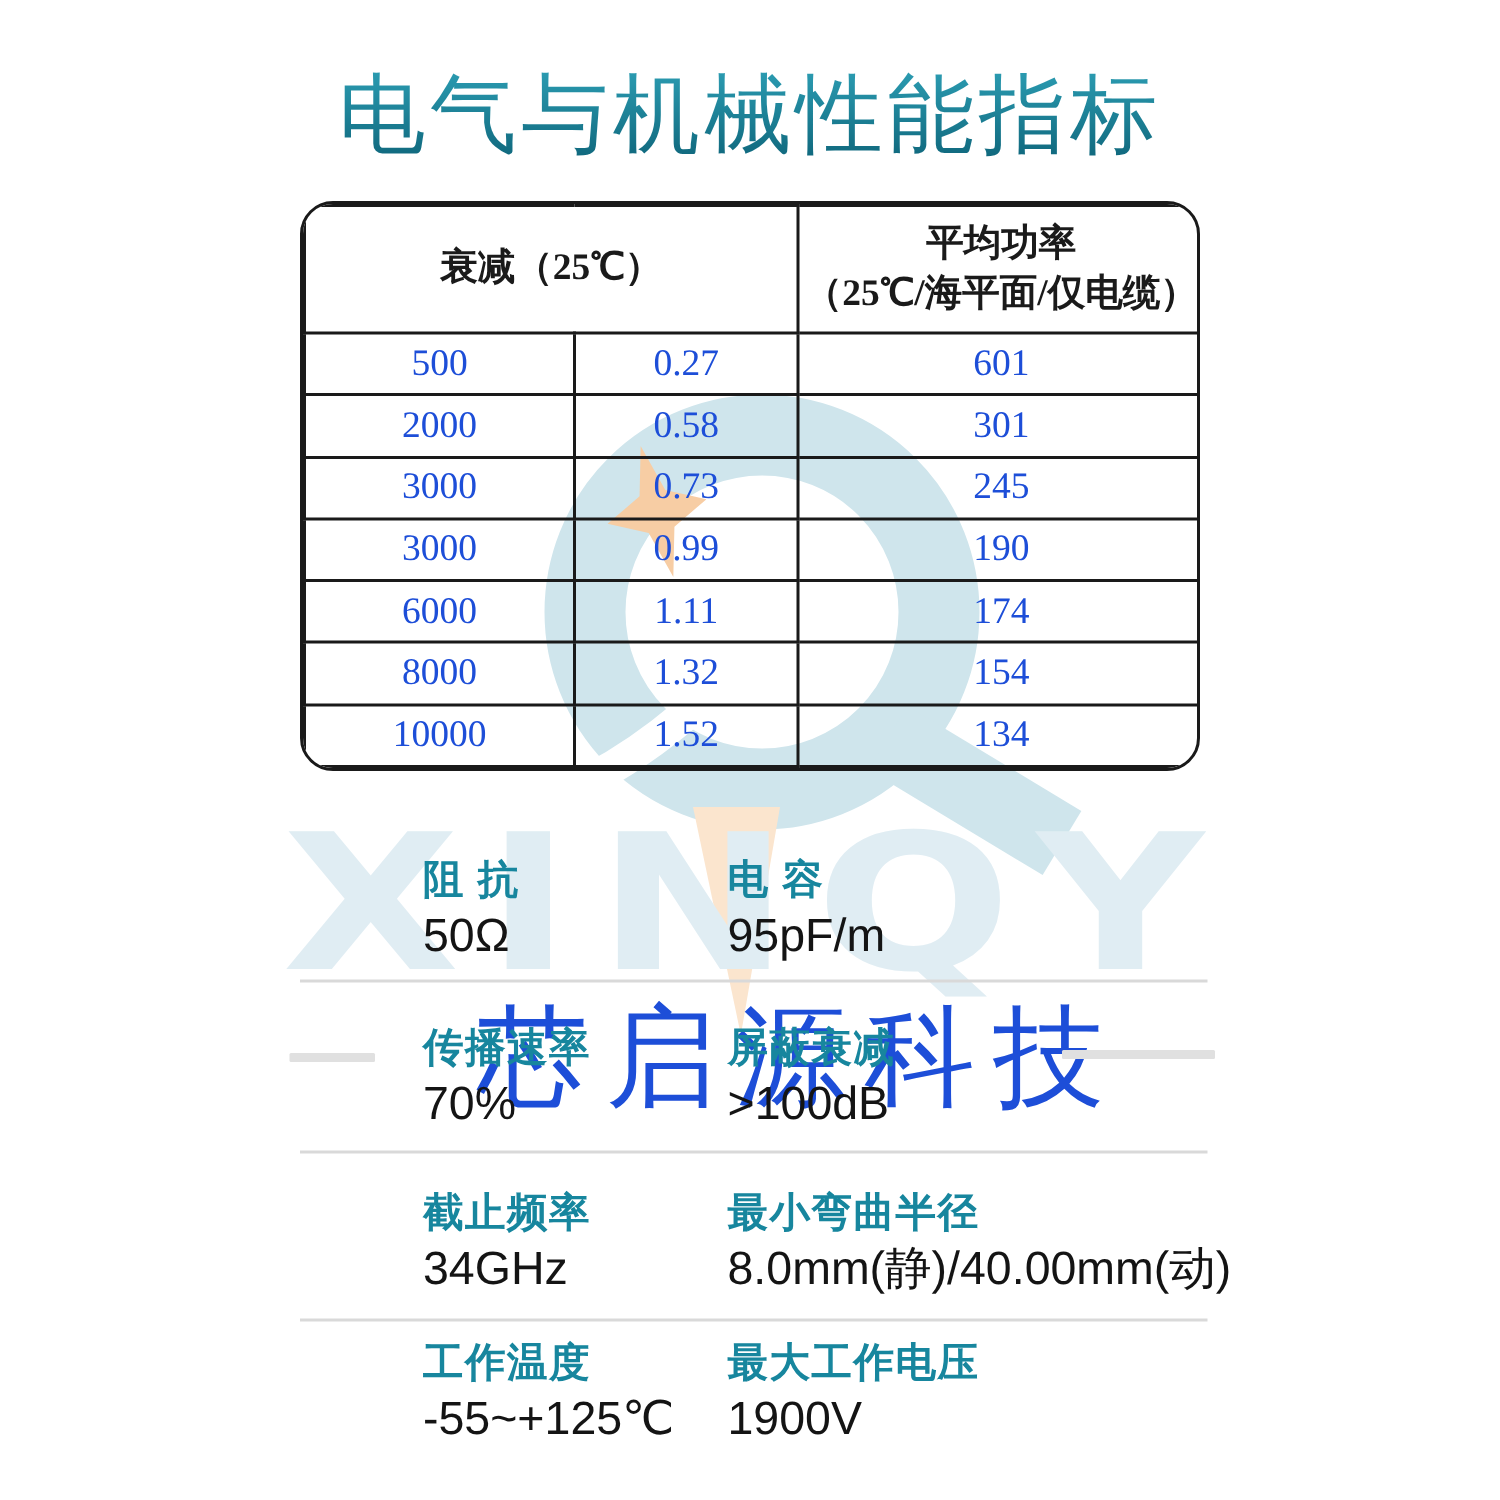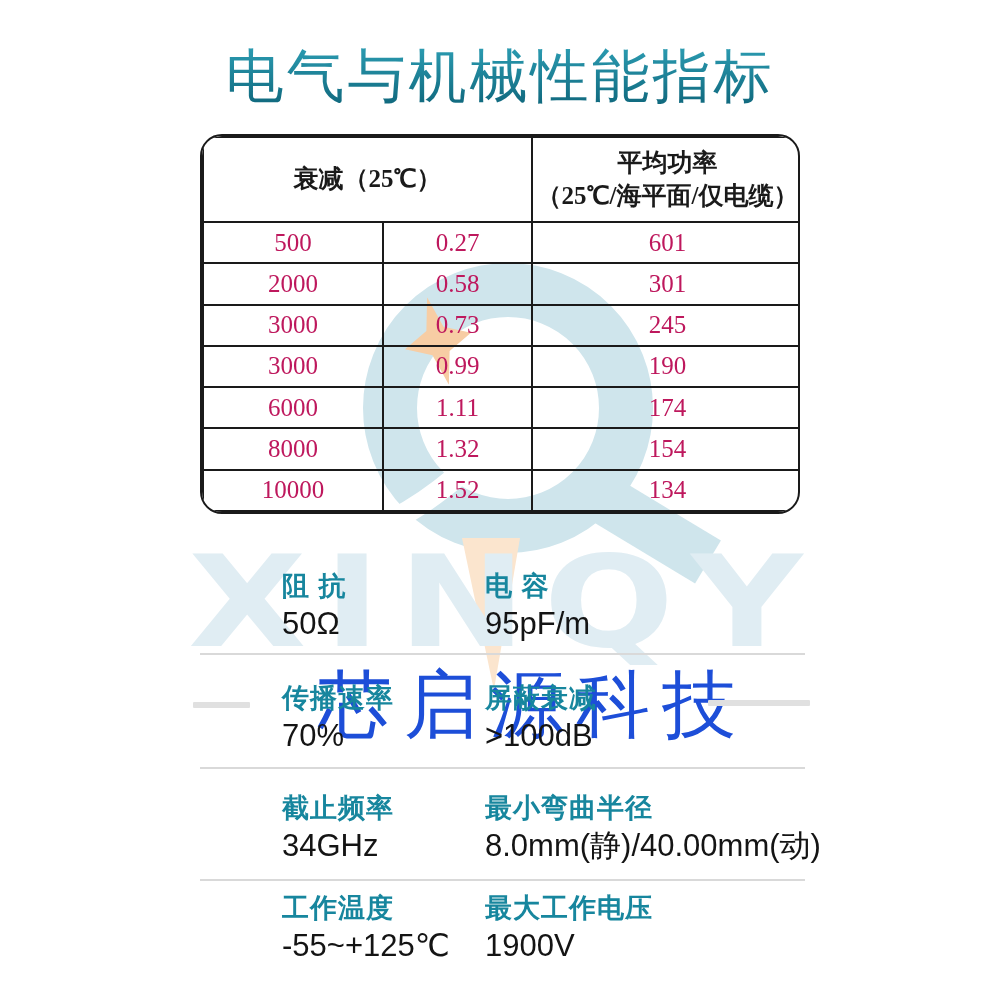--- a/index.html
+++ b/index.html
@@ -54,21 +54,21 @@
   
   #spec-table-wrap{
     position:absolute;left:200px;top:134px;width:600px;height:380px;
     border:2px solid #1a1a1a;border-radius:22px;overflow:hidden;
     box-sizing:border-box;z-index:2;background:transparent;
   }
   table{border-collapse:collapse;width:100%;height:100%;table-layout:fixed;}
   td,th{border:2px solid #1a1a1a;padding:0;text-align:center;vertical-align:middle;background:transparent;font-family:Liberation Serif, serif;}
   tr.hdr1 th{height:68px;font-size:25px;font-weight:bold;line-height:1.3;}
   tr.hdr2 td{height:34px;font-size:24px;font-weight:normal;}
-  tr.datarow td{height:32px;font-size:25px;font-weight:normal;color:#be185d;}
+  tr.datarow td{height:32px;font-size:25px;font-weight:normal;color:#1d4ed8;}
 
   
   .spec-row{position:absolute;left:200px;width:620px;z-index:2;}
   .spec-cell{position:absolute;top:0;}
   .spec-cell.c1{left:50px;margin-left:32px;}
   .spec-cell.c2{left:285px;}
   .spec-label{font-size:27px;font-weight:bold;color:#17869e;letter-spacing:1px;line-height:32px;}
   .spec-value{font-size:31px;color:#141414;line-height:36px;margin-top:4px;white-space:nowrap;}
   .divider{position:absolute;left:200px;width:605px;height:2px;background:#d9d9d9;z-index:2;}
 </style>

